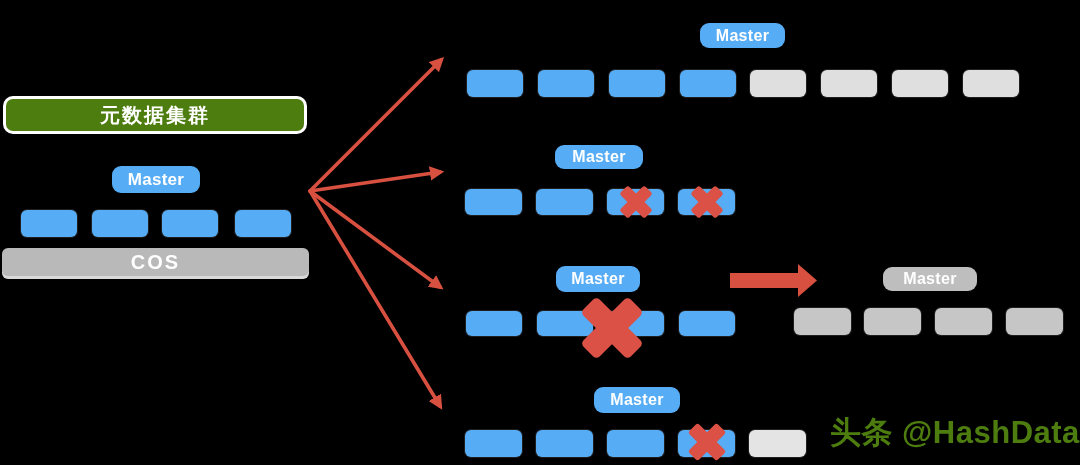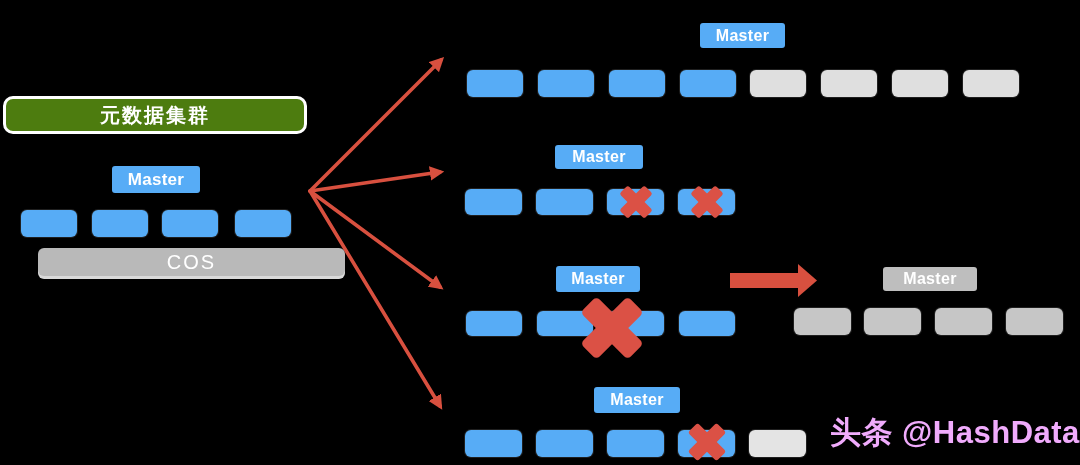--- a/index.html
+++ b/index.html
@@ -10,46 +10,45 @@
   }
   .canvas { position:relative; width:1080px; height:465px; background:#000; }
 
   .overlay { position:absolute; left:0; top:0; width:1080px; height:465px; pointer-events:none; }
   .row-group, .boxes { position:absolute; inset:0; pointer-events:none; }
 
   .seg-box { position:absolute; border-radius:6px; box-shadow:0 0 0 1px rgba(255,255,255,0.12); }
 
   .master {
     position:absolute; display:flex; align-items:center; justify-content:center;
-    color:#fff; font-weight:700; font-size:16px; border-radius:3px; letter-spacing:0.3px;
+    color:#fff; font-weight:700; font-size:16px; border-radius:9px; letter-spacing:0.3px;
   }
   #left-master  { left:112px; top:166px; width:88px; height:27px; font-size:17px; }
   #master-0     { left:700px; top:23px;  width:85px; height:25px; }
   #master-1     { left:555px; top:145px; width:88px; height:24px; }
   #master-2     { left:556px; top:266px; width:84px; height:26px; }
   #master-3     { left:594px; top:387px; width:86px; height:26px; }
   #standby-master { left:883px; top:267px; width:94px; height:24px; }
 
   #meta-cluster-title {
     position:absolute; left:3px; top:96px; width:304px; height:38px;
     border:3px solid #fff; border-radius:10px;
     display:flex; align-items:center; justify-content:center;
     color:#fff; font-weight:700; font-size:20px; letter-spacing:2px;
   }
   #cos-bar {
     position:absolute; left:2px; top:248px; width:307px; height:28px;
     border-radius:6px; display:flex; align-items:center; justify-content:center;
-    color:#fff; font-weight:400; font-size:20px; letter-spacing:2px;
+    color:#fff; font-weight:700; font-size:20px; letter-spacing:2px;
     box-shadow:0 3px 0 rgba(255,255,255,0.85);
-    margin-left:36px;
   }
   .x-wrap { position:absolute; pointer-events:none; }
   #watermark {
     position:absolute; left:830px; top:412px;
-    font-size:31px; font-weight:800; color:#f0abfc; white-space:nowrap;
+    font-size:31px; font-weight:800; color:#4d7c0f; white-space:nowrap;
     letter-spacing:0.5px; text-shadow:0 0 2px rgba(0,0,0,0.6);
   }
 </style>
 </head>
 <body>
 
 <div class="canvas">
 
   <svg class="overlay" id="fan-arrows" viewBox="0 0 1080 465">
     <defs>

